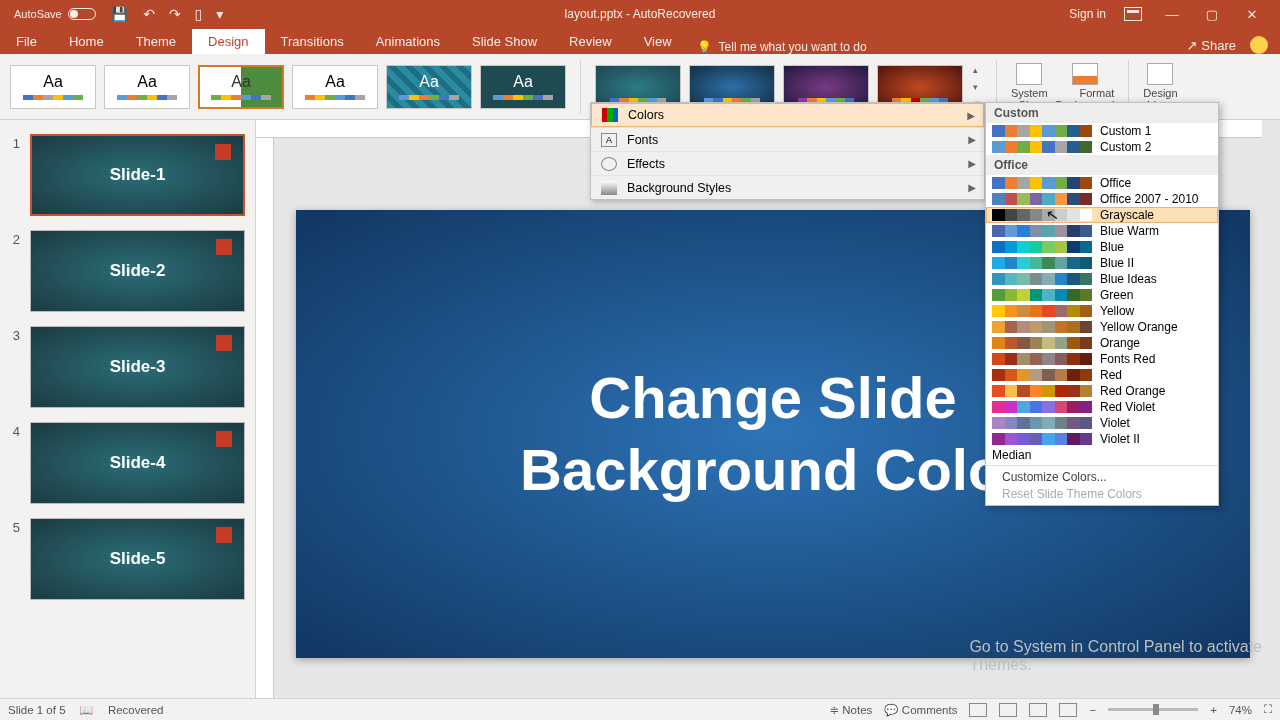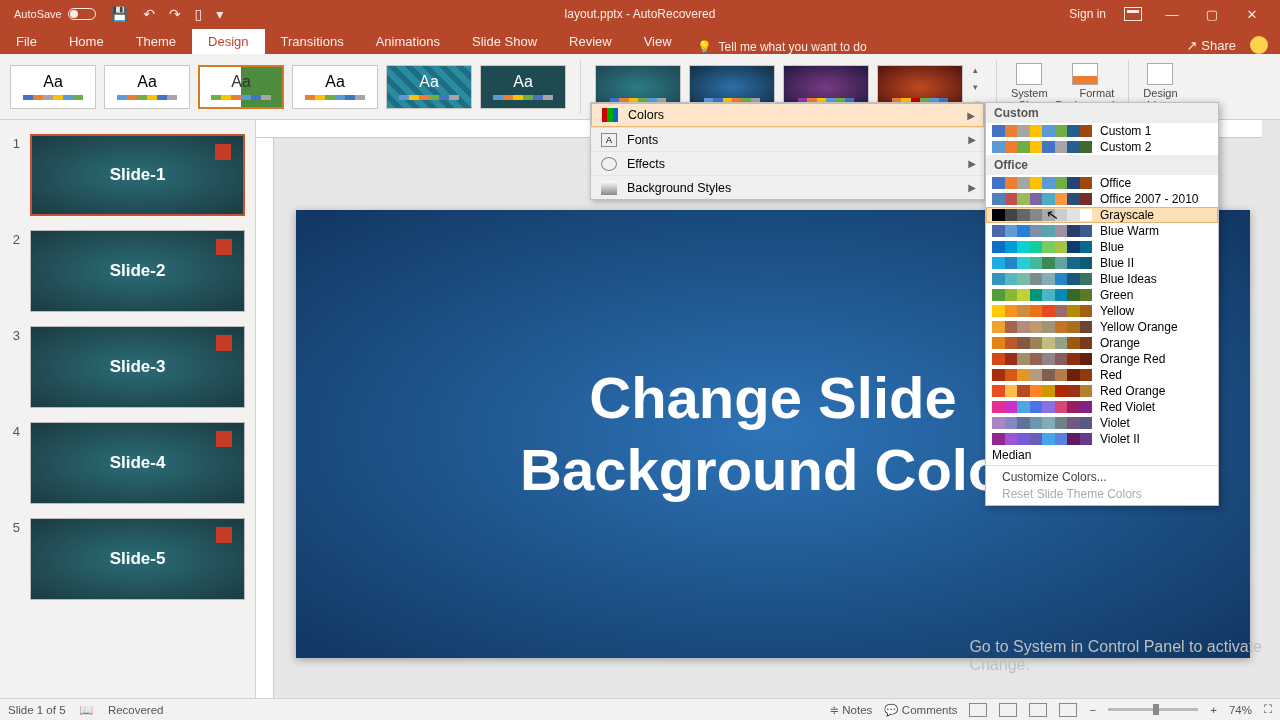--- a/index.html
+++ b/index.html
@@ -329,21 +329,21 @@
       <div class="ruler-h"></div>
       <div class="ruler-v"></div>
       <div class="canvas-wrap">
         <div class="slide-canvas">
           <h1 style="white-space:pre-line">Change Slide
 Background Color</h1>
         </div>
       </div>
       <div class="activate">
         <div>Go to System in Control Panel to activate</div>
-        <div>Change.</div>
+        <div>Themes.</div>
       </div>
     </div>
   </div>
 
   <div class="status">
     <span>Slide 1 of 5</span>
     <span>📖</span>
     <span>Recovered</span>
     <div class="right">
       <span>≑ <span>Notes</span></span>
@@ -560,21 +560,21 @@
           <div class="swatch">
             <span style="background:#d34817"></span>
             <span style="background:#9b2d1f"></span>
             <span style="background:#a28e6a"></span>
             <span style="background:#956251"></span>
             <span style="background:#918485"></span>
             <span style="background:#855d5d"></span>
             <span style="background:#8d300f"></span>
             <span style="background:#661e14"></span>
           </div>
-          <span>Orange Red</span>
+          <span>Fonts Red</span>
         </div>
         <div class="scheme-row ">
           <div class="swatch">
             <span style="background:#a5300f"></span>
             <span style="background:#d55816"></span>
             <span style="background:#e19825"></span>
             <span style="background:#b19c7d"></span>
             <span style="background:#7f5f52"></span>
             <span style="background:#b27d49"></span>
             <span style="background:#6e200a"></span>

